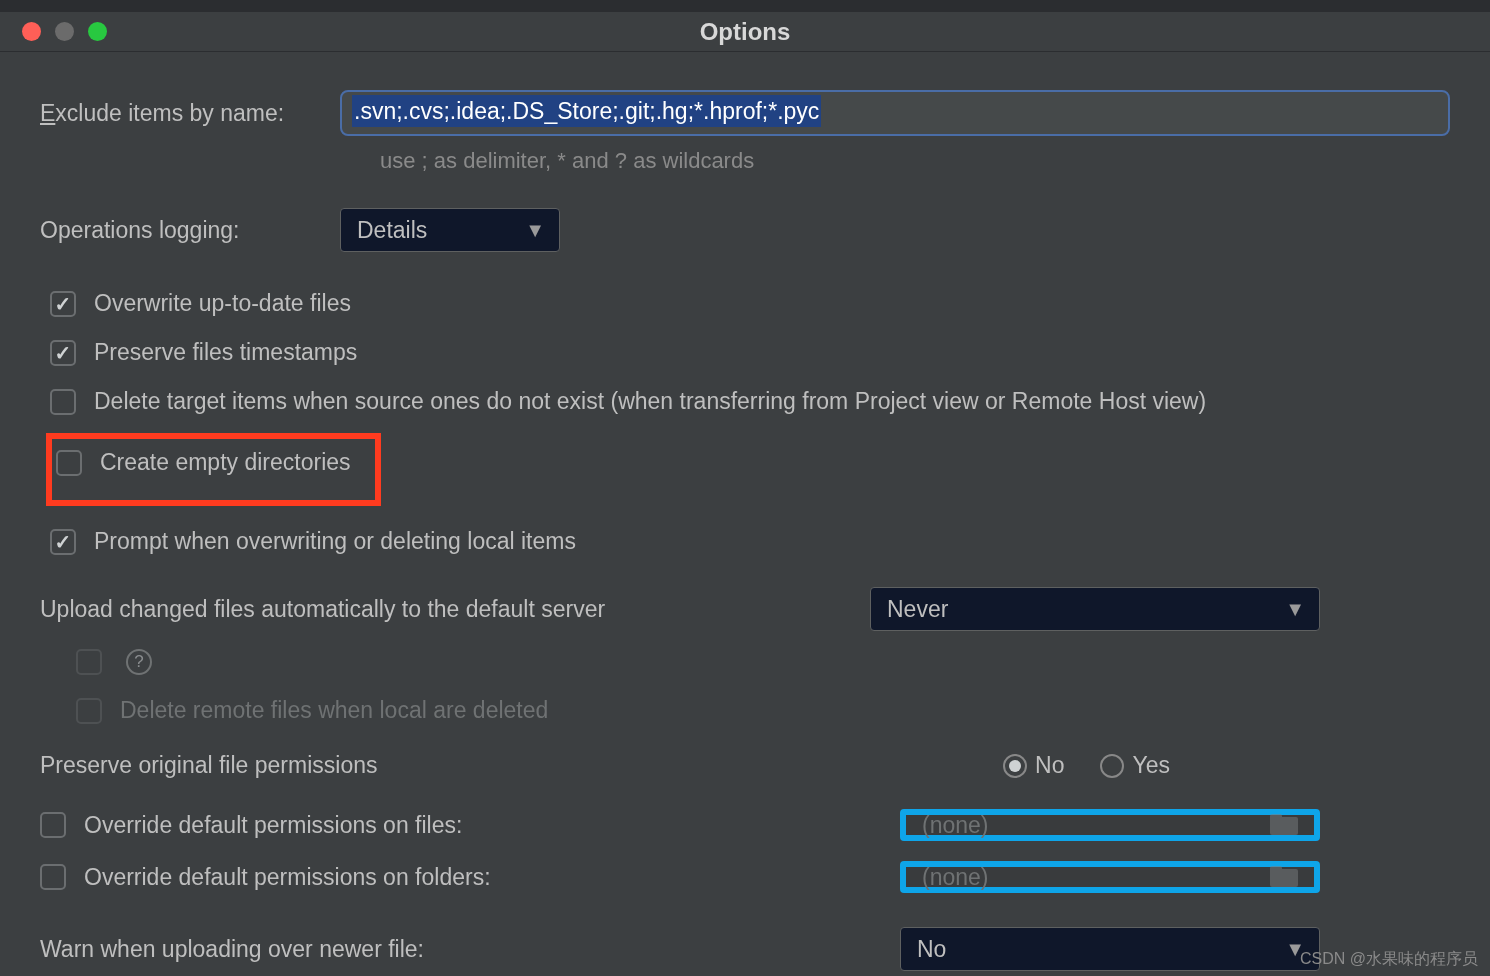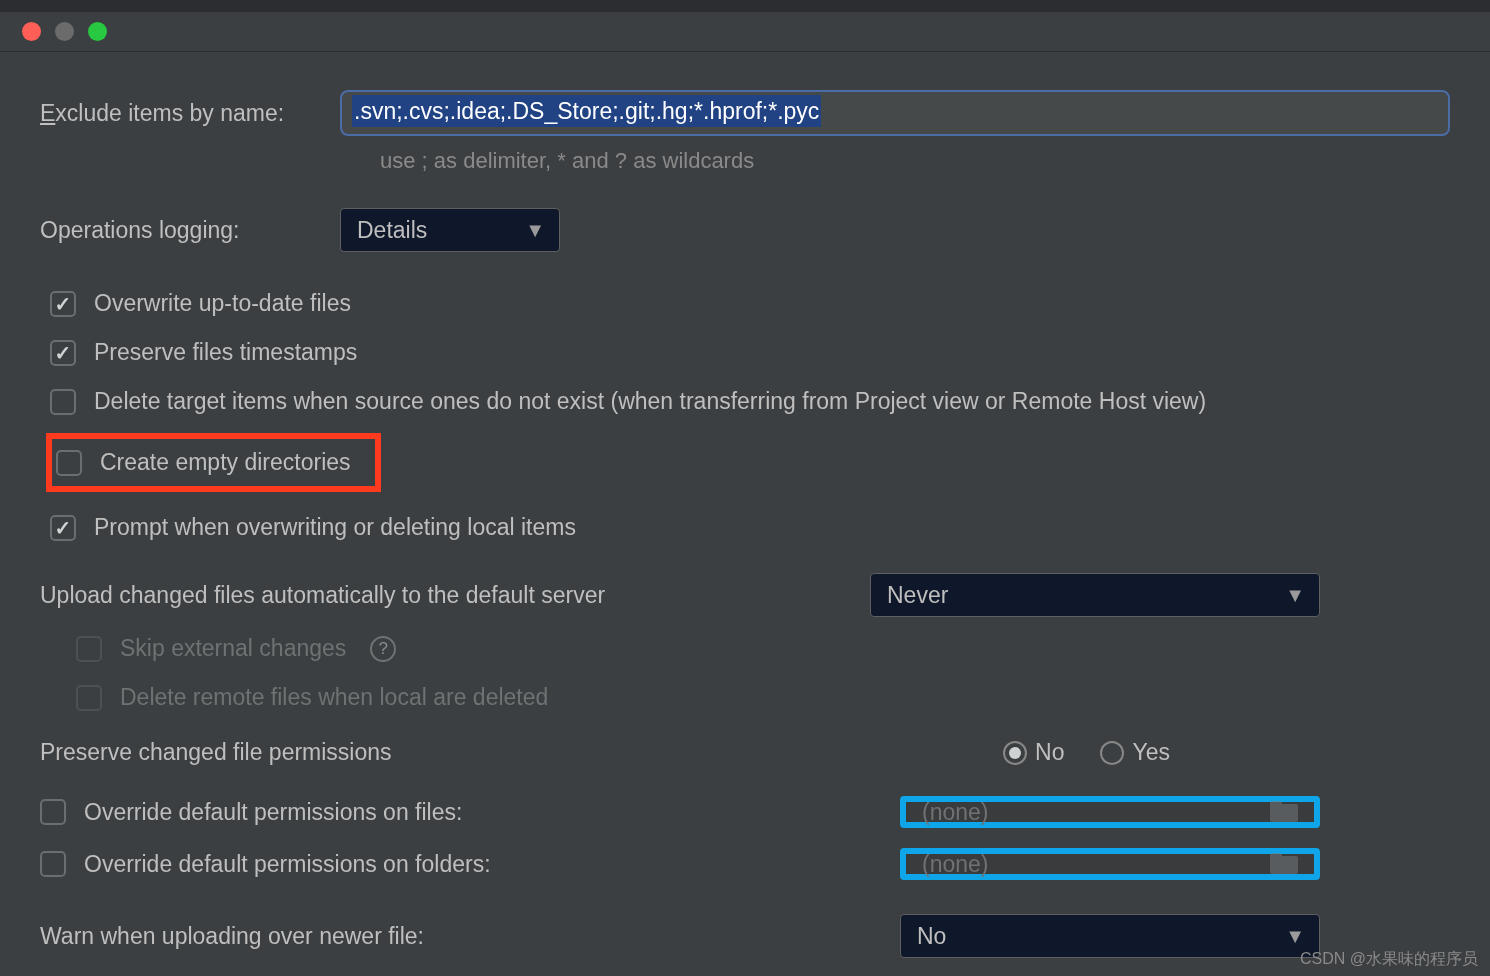--- a/index.html
+++ b/index.html
@@ -98,21 +98,21 @@
     font-size:20px;
     font-weight:700;
     line-height:1;
   }
   .chk.disabled {
     border-color:#4e5153;
     cursor:default;
   }
   .highlight-box {
     border:6px solid #ff3b1f;
-    padding: 10px 24px 10px 4px;
+    padding: 10px 24px 24px 4px;
     display:inline-flex; align-items:center; gap:18px;
     margin: -4px 0 16px 6px;
   }
   .section-row {
     display:flex; align-items:center;
     margin: 26px 0 0 0;
   }
   .section-row .lbl { flex:0 0 auto; }
   .section-row .ctrl { margin-left:auto; margin-right:130px; }
   .radio-group { display:flex; gap:36px; align-items:center; margin-left:auto; margin-right:280px;}
@@ -164,20 +164,21 @@
 <body>
 
 <div class="topstrip"></div>
 
 <div class="titlebar">
   <div class="traffic">
     <div class="tl red"></div>
     <div class="tl yellow"></div>
     <div class="tl green"></div>
   </div>
+  <div class="title">Options</div>
 </div>
 
 <div class="content">
 
   
   <div class="row">
     <div class="label-col">
       <span class="ul">E</span><span>xclude items by name:</span>
     </div>
     <div class="input-text">
@@ -224,31 +225,30 @@
     <div class="lbl">Upload changed files automatically to the default server</div>
     <div class="select w450 ctrl">
       <span>Never</span>
       <span class="chev">▼</span>
     </div>
   </div>
 
   <div class="gap-sm"></div>
   <div class="chkline indent disabled">
     <div class="chk disabled"></div>
-    <span>Skip external changes</span>
     <span class="help-icon">?</span>
   </div>
   <div class="chkline indent disabled">
     <div class="chk disabled"></div>
     <span>Delete remote files when local are deleted</span>
   </div>
 
   
   <div class="section-row" style="margin-top:28px;">
-    <div class="lbl">Preserve changed file permissions</div>
+    <div class="lbl">Preserve original file permissions</div>
     <div class="radio-group">
       <div class="radio-label">
         <span class="radio sel"></span>
         <span>No</span>
       </div>
       <div class="radio-label">
         <span class="radio"></span>
         <span>Yes</span>
       </div>
     </div>

